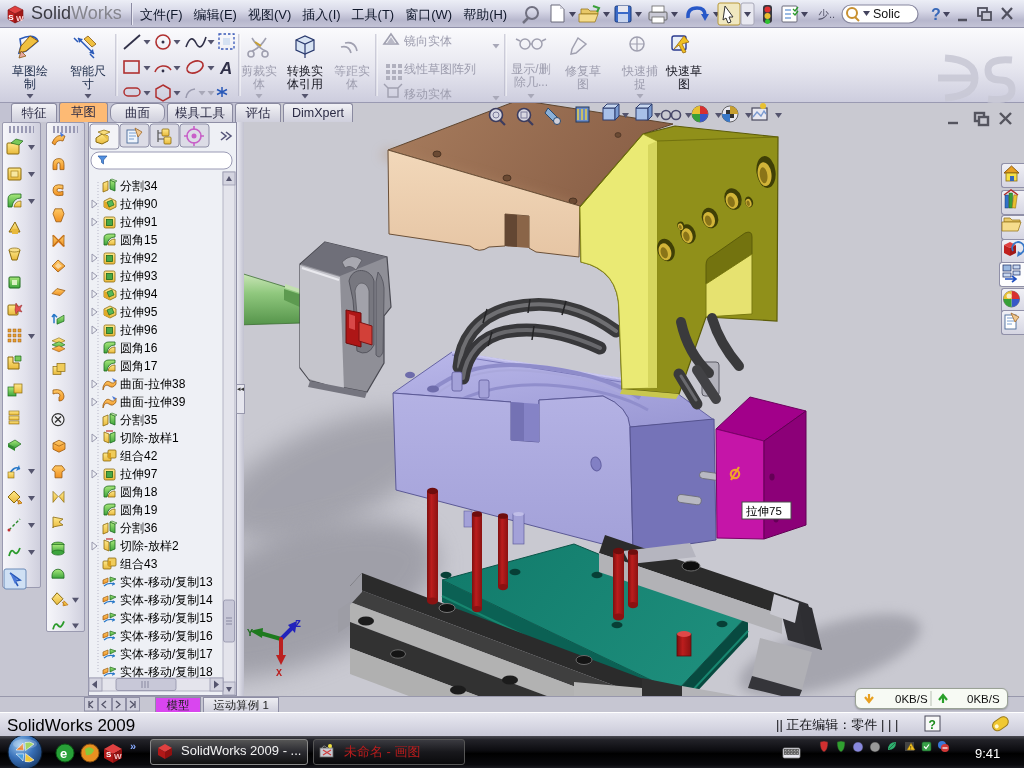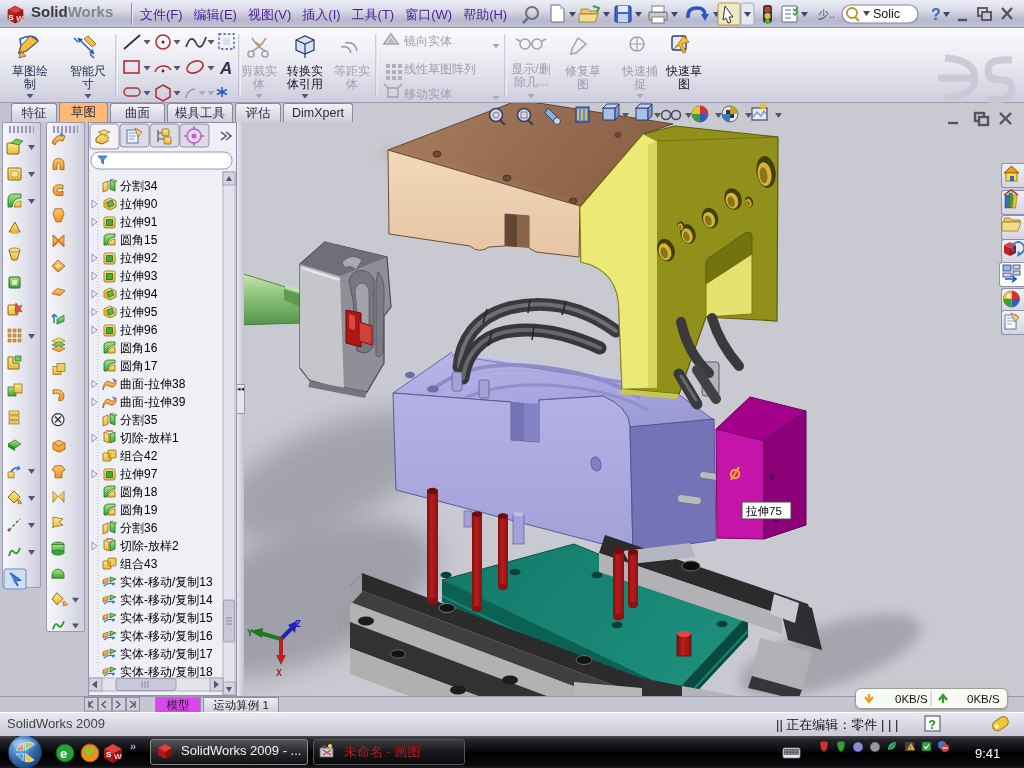--- a/index.html
+++ b/index.html
@@ -2,23 +2,23 @@
 <html><head>
 <meta charset="utf-8">
 <style>
 *{margin:0;padding:0;box-sizing:border-box;}
 html,body{width:1024px;height:768px;overflow:hidden;}
 body{font-family:"Liberation Sans",sans-serif;position:relative;background:#c9c9d1;}
 .abs{position:absolute;}
 
 #titlebar{left:0;top:0;width:1024px;height:28px;background:linear-gradient(#eceef6 0%,#d8d9e8 40%,#b7b7cd 75%,#c3c3d6 100%);border-bottom:1px solid #8f8fa8;}
 #logo{left:5px;top:4px;width:21px;height:21px;}
-#swtext{left:31px;top:3px;font-size:15px;font-weight:bold;color:#3a3a42;letter-spacing:0px;}
+#swtext{left:31px;top:3px;font-size:18px;font-weight:normal;color:#3a3a42;letter-spacing:0px;}
 #swtext .w{color:#85858d;}
-#menus{left:140px;top:6px;font-size:13px;color:#4c1d95;}
+#menus{left:140px;top:6px;font-size:13px;color:#0f172a;}
 #menus span{margin-right:11px;}
 
 #cmdbar{left:0;top:28px;width:1024px;height:75px;background:linear-gradient(#fbfbfd,#e6e6ef 55%,#cdcdde);border-bottom:1px solid #9a9ab2;}
 
 #tabrow{left:0;top:103px;width:356px;height:19px;background:#c2c2d2;}
 .tab{position:absolute;top:103px;z-index:5;height:19px;background:linear-gradient(#f2f2f6,#cfcfdc);border:1px solid #8a8aa0;border-bottom:none;border-radius:3px 3px 0 0;font-size:12.5px;color:#2a2a44;text-align:center;line-height:18px;}
 .tab.active{background:#fdba74;height:20px;top:102px;z-index:3;}
 
 #lefttb{left:0;top:122px;width:88px;height:574px;background:#c6c6d2;}
 .tbcol{position:absolute;width:39px;background:linear-gradient(90deg,#f6f6fa,#e2e2ec 60%,#cfcfdd);border:1px solid #9a9ab0;border-radius:2px;}
@@ -213,21 +213,21 @@
 <polygon points="636.5,66 643.5,66 640,70.5" fill="#a8a8b8"></polygon>
 <rect x="672" y="8" width="14" height="14" rx="2" fill="#e8eef8" stroke="#2a3a8e" stroke-width="1.4"></rect>
     <path d="M686,8 l5,6 -7,2 4,8 -3,1 -4,-8 -5,4 Z" fill="#f0c020" stroke="#9a6a10" stroke-width="0.8" transform="translate(-2,0)"></path>
 <text x="684" y="47" font-size="12" fill="#15151f" text-anchor="middle">快速草</text>
     <text x="684" y="60" font-size="12" fill="#15151f" text-anchor="middle">图</text>
   </svg>
 
 <div class="abs" id="tabrow"></div>
 <div class="tab abs" style="left:11px;width:46px;">特征</div>
 <div class="tab abs active" style="left:59px;width:49px;">草图</div>
-<div class="tab abs" style="left:110px;width:55px;">曲面</div>
+<div class="tab abs" style="left:110px;width:55px;border-radius:7px;">曲面</div>
 <div class="tab abs" style="left:167px;width:66px;">模具工具</div>
 <div class="tab abs" style="left:235px;width:46px;">评估</div>
 <div class="tab abs" style="left:283px;width:70px;">DimXpert</div>
 
 <svg class="abs" id="viewport" viewBox="237 103 787 593">
     <defs>
 <linearGradient id="gBrown" x1="0" y1="0" x2="1" y2="0.3">
         <stop offset="0" stop-color="#a87d5e"></stop>
         <stop offset="1" stop-color="#8a6047"></stop>
       </linearGradient>
@@ -753,21 +753,21 @@
 
 <div class="abs" id="splitter"></div>
 <div class="abs" id="collapse">◂◂</div>
 
 <div class="abs" id="dtabs"></div>
 <svg class="abs" id="dtabsvg" style="left:84px;top:697px;width:70px;height:15px" viewBox="0 0 70 15"></svg>
 <div class="dtab abs active" style="left:155px;width:46px;">模型</div>
 <div class="dtab abs" style="left:203px;width:76px;">运动算例 1</div>
 
 <div class="abs" id="statusbar"></div>
-<div class="abs" style="left:7px;top:716px;font-size:13px;color:#404040;">SolidWorks 2009</div>
+<div class="abs" style="left:7px;top:716px;font-size:17px;color:#000000;">SolidWorks 2009</div>
 <div class="abs" style="left:776px;top:716px;font-size:13px;color:#15151a;">|| 正在编辑：零件 | | |</div>
 <svg class="abs" style="left:924px;top:714px;width:100px;height:20px" viewBox="0 0 100 20" id="sbicons">
     <rect x="1" y="2" width="15" height="15" fill="#f8f8f8" stroke="#4a4a5a" stroke-width="1"></rect>
     <text x="4.5" y="14.5" font-size="12" font-weight="bold" fill="#1a8a1a">?</text>
     <g transform="rotate(-35 76 10)">
       <rect x="68" y="5" width="17" height="10" rx="5" fill="#f0c832" stroke="#9a7a1a" stroke-width="1"></rect>
       <circle cx="72" cy="10" r="2" fill="#fff8d0"></circle>
     </g>
   </svg>
 

